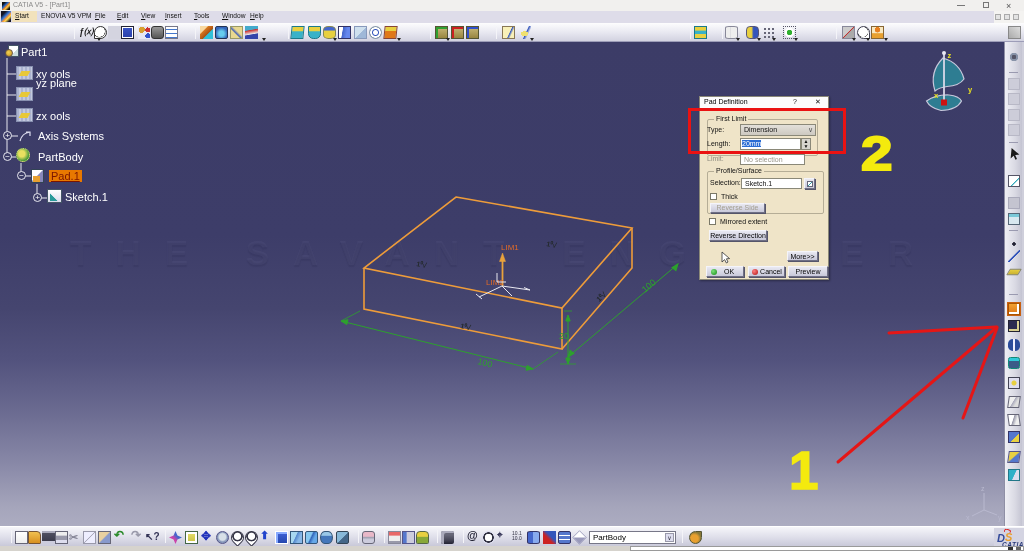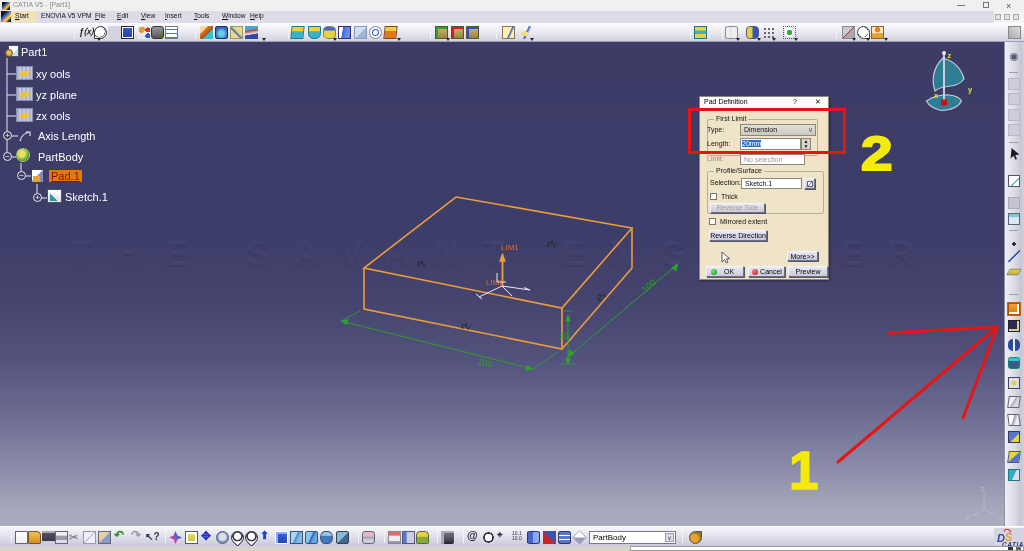--- a/index.html
+++ b/index.html
@@ -290,23 +290,23 @@
       <span style="position:absolute;left:2px;top:2px;width:9px;height:9px;background:linear-gradient(45deg,#2a9a9a 40%,transparent 45%)"></span>
     </div>
 
   <div class="abs knob" style="left:3px;top:131px">+</div>
   <div class="abs knob" style="left:3px;top:152px">−</div>
   <div class="abs knob" style="left:17px;top:171px">−</div>
   <div class="abs knob" style="left:33px;top:193px">+</div>
 
   <div class="tl" style="left:21px;top:46px">Part1</div>
   <div class="tl" style="left:36px;top:68px">xy ools</div>
-  <div class="tl" style="left:36px;top:89px">yz plane</div>
+  <div class="tl" style="left:36px;top:77px">yz plane</div>
   <div class="tl" style="left:36px;top:110px">zx ools</div>
-  <div class="tl" style="left:38px;top:130px">Axis Length</div>
+  <div class="tl" style="left:38px;top:130px">Axis Systems</div>
   <div class="tl" style="left:38px;top:151px">PartBody</div>
   <div class="tl" style="left:49px;top:170px;background:#e87800;color:#7a1500;text-decoration:underline;padding:0 2px">Pad.1</div>
   <div class="tl" style="left:65px;top:191px">Sketch.1</div>
   <div id="rtb" class="abs">
       <div class="rsep" style="top:30px"></div>
       <div class="rsep" style="top:100px"></div>
       <div class="rsep" style="top:188px"></div>
       <div class="rsep" style="top:252px"></div>
       <div class="ric" style="top:9px;background:radial-gradient(circle,#556 2px,#8893a8 2.5px 4px,transparent 4.5px)"></div>
       <div class="ric" style="top:36px;background:#cdcdd9;border:1px solid #b8b8c6"></div>

